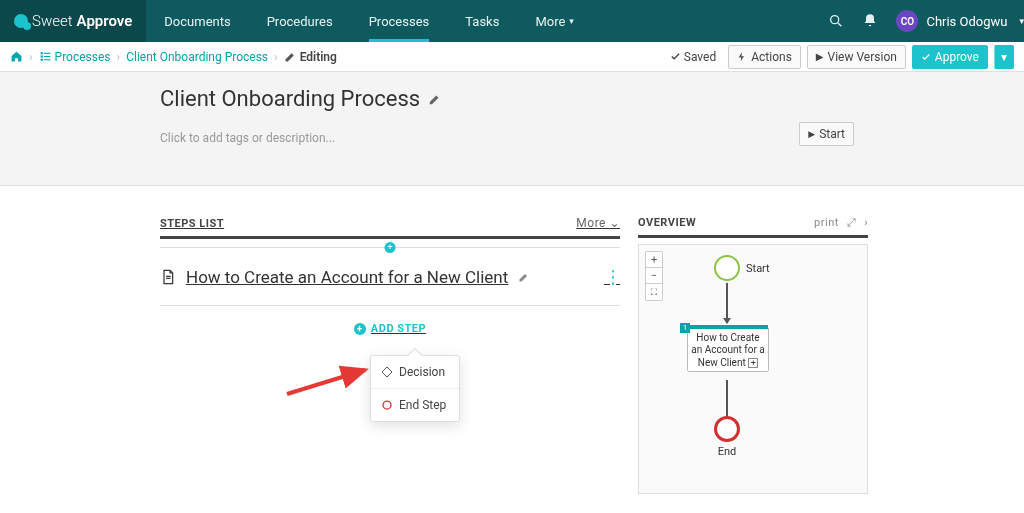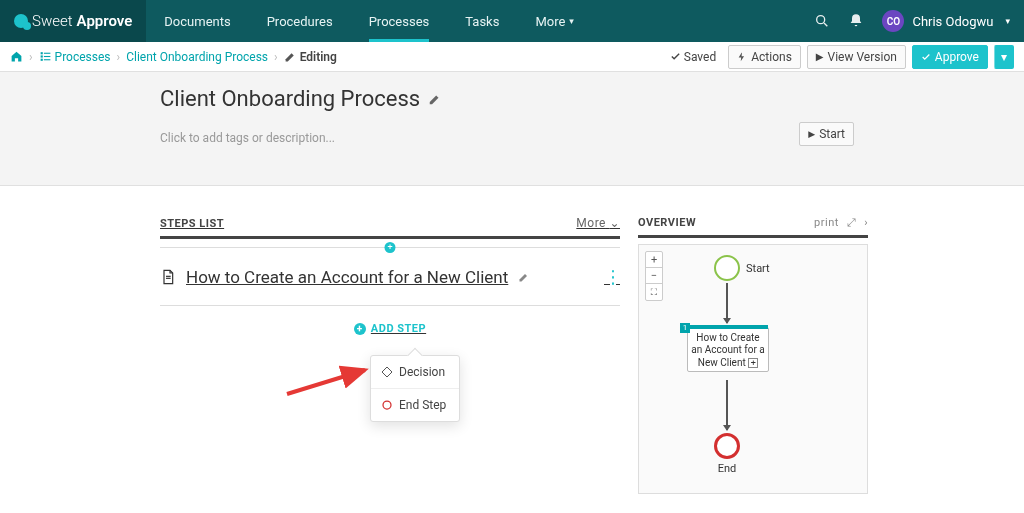--- a/index.html
+++ b/index.html
@@ -9,21 +9,21 @@
 .topnav { background:#0e5a5f; height:42px; display:flex; align-items:center; color:#fff; }
 .logo { display:flex; align-items:center; gap:4px; padding:0 14px; background:#0a484c; height:100%; font-size:15px; }
 .logo-mark { width:14px; height:14px; border-radius:50%; background:#1dc3cc; position:relative; }
 .logo-mark::after { content:""; position:absolute; right:-3px; bottom:-2px; width:8px; height:8px; border-radius:50%; background:#1dc3cc; }
 .logo .thin { font-weight:300; }
 .logo .bold { font-weight:600; }
 .nav-items { display:flex; height:100%; }
 .nav-item { padding:0 18px; display:flex; align-items:center; color:#e6f3f3; font-size:13px; cursor:pointer; position:relative; }
 .nav-item.active::after { content:""; position:absolute; left:18px; right:18px; bottom:0; height:3px; background:#1dc3cc; }
 .nav-caret { margin-left:4px; font-size:9px; }
-.nav-right { margin-left:auto; display:flex; align-items:center; gap:18px; padding-right:14px; }
+.nav-right { margin-left:auto; display:flex; align-items:center; gap:18px; }
 .nav-icon { width:16px; height:16px; opacity:.9; cursor:pointer; }
 .avatar { width:22px; height:22px; border-radius:50%; background:#6b46c1; color:#fff; display:flex; align-items:center; justify-content:center; font-size:10px; font-weight:600; }
 .user-block { display:flex; align-items:center; gap:8px; cursor:pointer; }
 
 
 .crumbbar { height:30px; border-bottom:1px solid #e0e0e0; display:flex; align-items:center; padding:0 10px; font-size:12px; color:#6a6a6a; }
 .crumbbar .sep { margin:0 6px; color:#bbb; }
 .crumbbar a { color:#00a4ac; text-decoration:none; cursor:pointer; }
 .crumb-icon { width:13px; height:13px; vertical-align:middle; }
 .crumbbar .right { margin-left:auto; display:flex; align-items:center; gap:6px; }
@@ -81,21 +81,21 @@
 .circle-green { width:26px; height:26px; border:2px solid #8bc34a; border-radius:50%; background:#fff; }
 .node-label { font-size:11px; color:#333; }
 .arrow-down { position:absolute; left:87px; width:2px; background:#555; }
 .arrow-down::after { content:""; position:absolute; bottom:-1px; left:-3px; border-left:4px solid transparent; border-right:4px solid transparent; border-top:6px solid #555; }
 .ad1 { top:38px; height:40px; }
 .ad2 { top:135px; height:50px; }
 .node-box { position:absolute; left:48px; top:82px; width:82px; background:#fff; border:1px solid #bbb; border-radius:2px; font-size:10px; text-align:center; padding:4px 2px 2px 2px; line-height:1.2; color:#333; }
 .node-box .bar { position:absolute; top:-3px; left:0; right:0; height:4px; background:#00a4ac; }
 .node-box .badge { position:absolute; left:-8px; top:-5px; width:10px; height:10px; background:#00a4ac; color:#fff; font-size:8px; line-height:10px; }
 .node-box .expand { display:inline-block; width:10px; height:10px; border:1px solid #888; font-size:9px; line-height:9px; margin-top:2px; cursor:pointer; }
-.node-end { position:absolute; left:75px; top:188px; text-align:center; }
+.node-end { position:absolute; left:75px; top:171px; text-align:center; }
 .circle-red { width:26px; height:26px; border:3px solid #d32f2f; border-radius:50%; background:#fff; margin:0 auto; }
 .end-lab { font-size:11px; margin-top:3px; }
 
 svg { display:block; }
 </style>
 </head>
 <body>
 
 <div class="topnav">
   <div class="logo">

